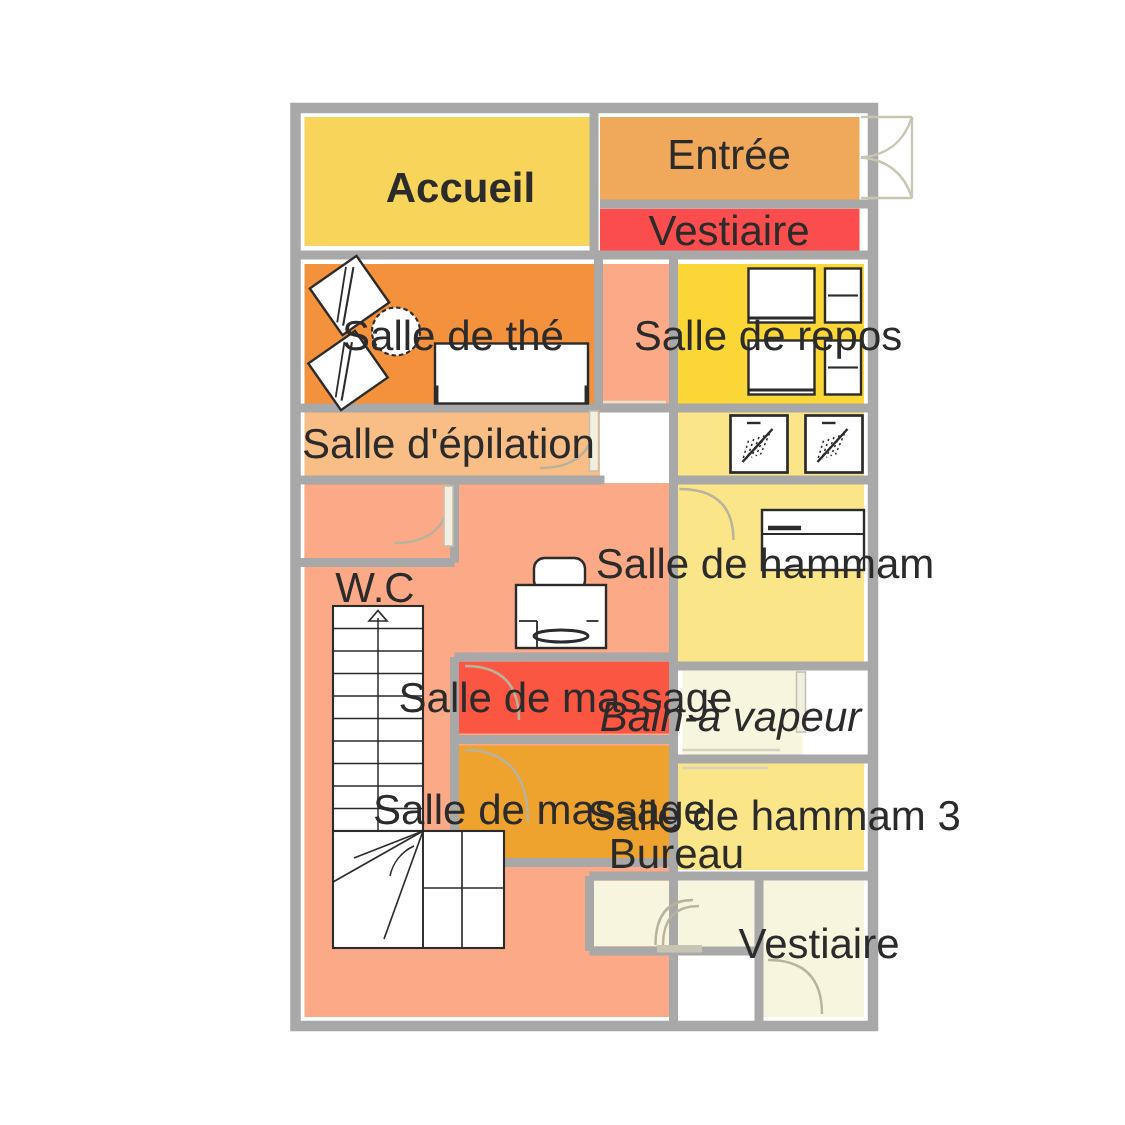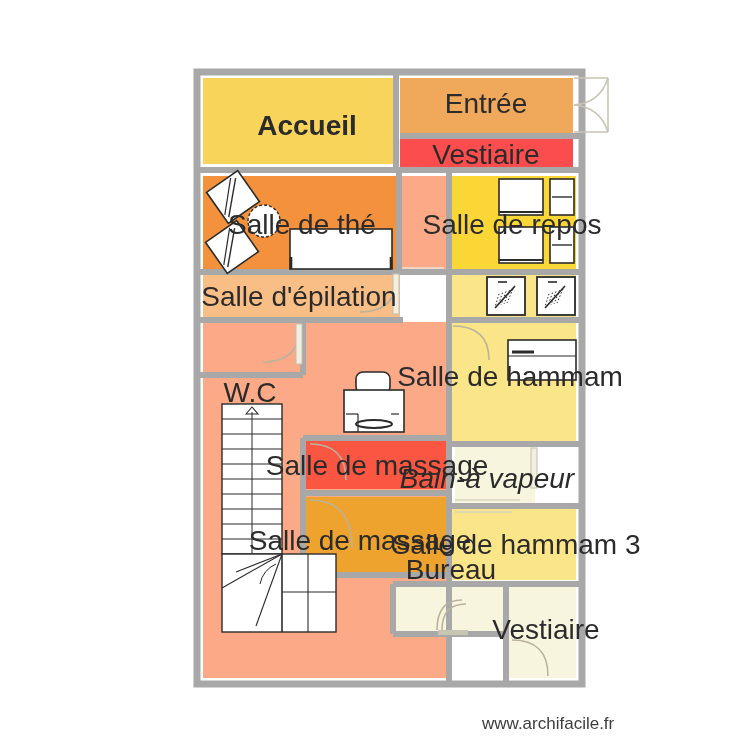--- a/index.html
+++ b/index.html
@@ -272,14 +272,13 @@
       <div class="roomlabel" style="left: 250px; top: 348px; margin-top: 44px;">W.C</div>
       <div class="roomlabel" style="left: 510px; top: 376px; text-align: center;">Salle de hammam</div>
       <div class="roomlabel" style="left: 377px; top: 465px;">Salle de massage</div>
       <div class="roomlabel" style="left: 487px; top: 478px; font-style: italic;">Bain-à vapeur</div>
       <div class="roomlabel" style="left: 360px; top: 540px;">Salle de massage</div>
       <div class="roomlabel" style="left: 516px; top: 544px;">Salle de hammam 3</div>
       <div class="roomlabel" style="left: 451px; top: 569px;">Bureau</div>
       <div class="roomlabel" style="left: 546px; top: 629px;">Vestiaire</div>
     </div>
 
-  <div class="watermark">www.archifacile.fr</div>
 </div>
 
 </body></html>

